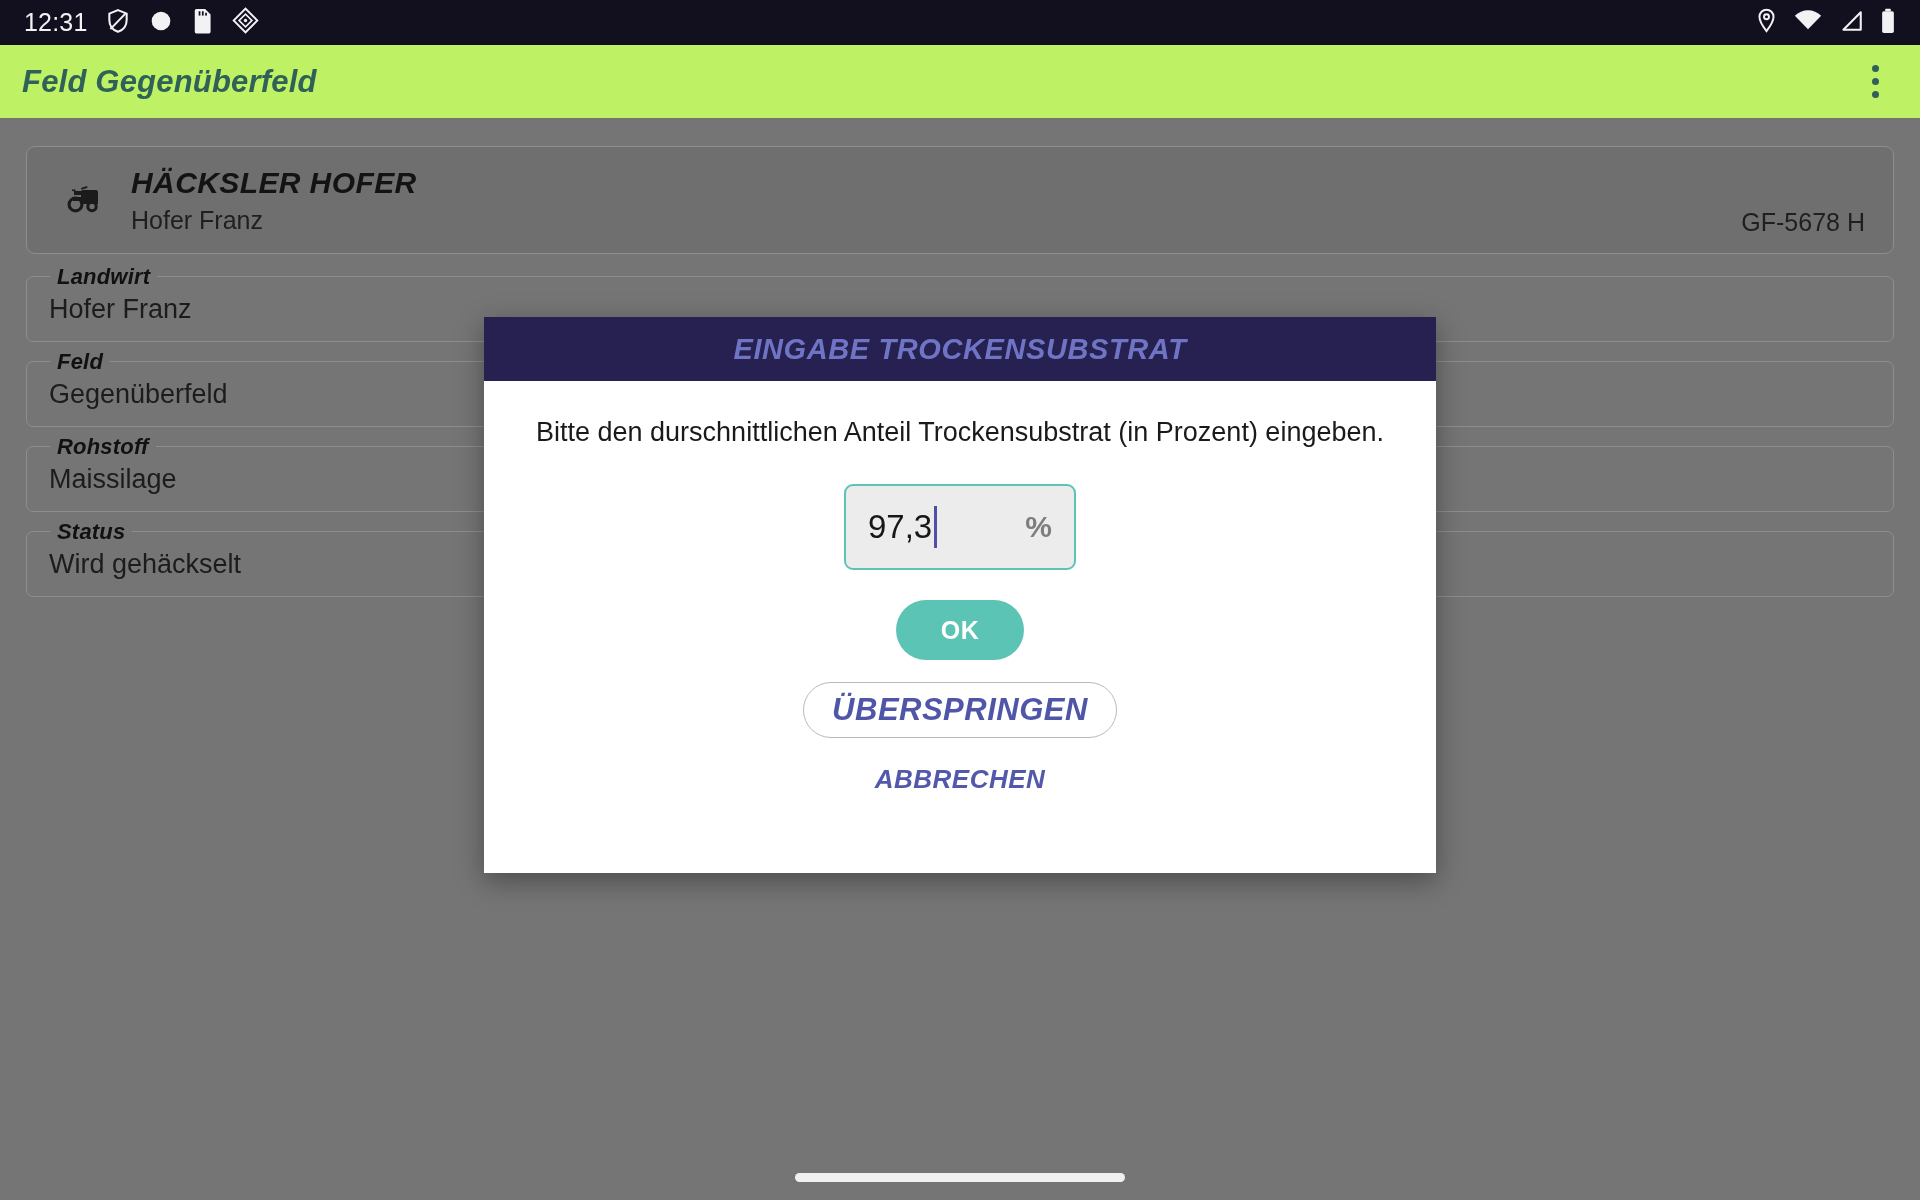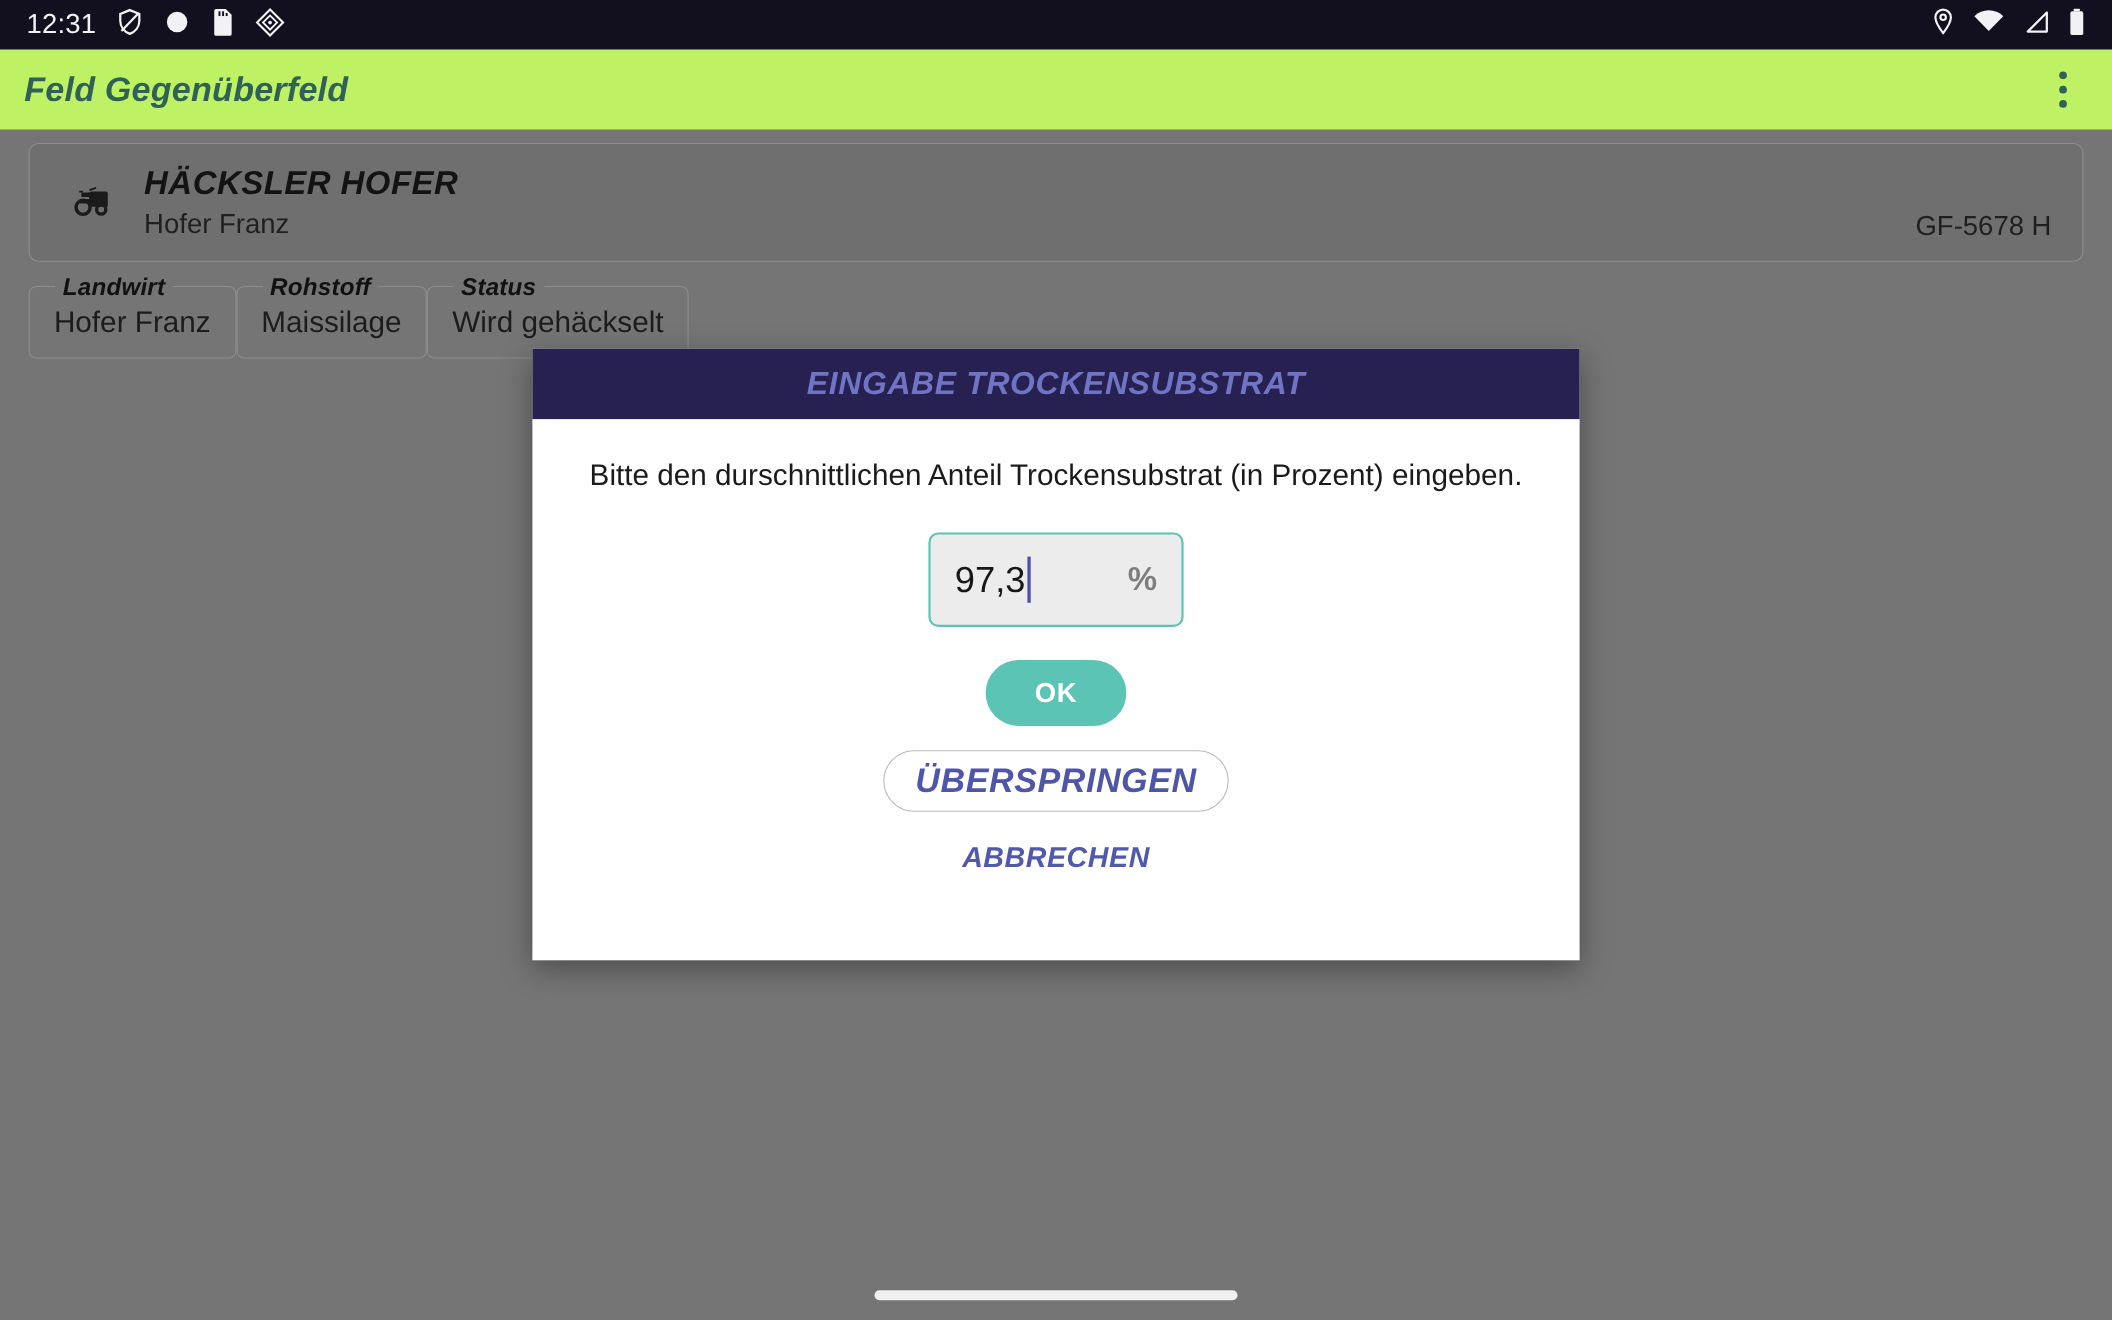--- a/index.html
+++ b/index.html
@@ -36,21 +36,21 @@
     letter-spacing: .2px;
   }
   .kebab { width: 46px; height: 46px; display:flex; flex-direction: column;
            align-items: center; justify-content: center; gap: 6px; cursor: pointer; }
   .kebab i { display:block; width: 7px; height: 7px; border-radius: 50%; background: #2f6158; }
 
   
   .content {
     position: absolute; left: 0; top: 118px; width: 1920px; height: 1082px;
     background: #757575;
-    padding: 12px 26px 0 26px;
+    padding: 28px 26px 0 26px;
   }
 
   .headcard {
     position: relative;
     height: 108px;
     border: 1px solid #8e8e8e;
     border-radius: 9px;
     background: #6f6f6f;
     display: flex; align-items: center;
     padding: 0 24px 0 34px;
@@ -61,21 +61,21 @@
     color: #131313; font-size: 30px; font-weight: 700; font-style: italic;
     letter-spacing: .4px;
   }
   .hc-sub { color: #1f1f1f; font-size: 25px; }
   .hc-code {
     position: absolute; right: 28px; bottom: 16px;
     color: #1f1f1f; font-size: 25px;
   }
 
   
-  .fields { margin-top: 22px; display: flex; flex-direction: row; }
+  .fields { margin-top: 22px; display: flex; flex-direction: column; gap: 19px; }
   .field {
     position: relative;
     height: 66px;
     border: 1px solid #8e8e8e;
     border-radius: 7px;
     background: transparent;
     display: flex; align-items: center;
     padding: 0 22px;
   }
   .field > .legend {
@@ -264,20 +264,24 @@
       </div>
       <span class="hc-code">GF-5678 H</span>
     </div>
 
     <div class="fields">
       <div class="field">
         <span class="legend">Landwirt</span>
         <span class="value">Hofer Franz</span>
       </div>
       <div class="field">
+        <span class="legend">Feld</span>
+        <span class="value">Gegenüberfeld</span>
+      </div>
+      <div class="field">
         <span class="legend">Rohstoff</span>
         <span class="value">Maissilage</span>
       </div>
       <div class="field">
         <span class="legend">Status</span>
         <span class="value">Wird gehäckselt</span>
       </div>
     </div>
 
     <div class="actions">

